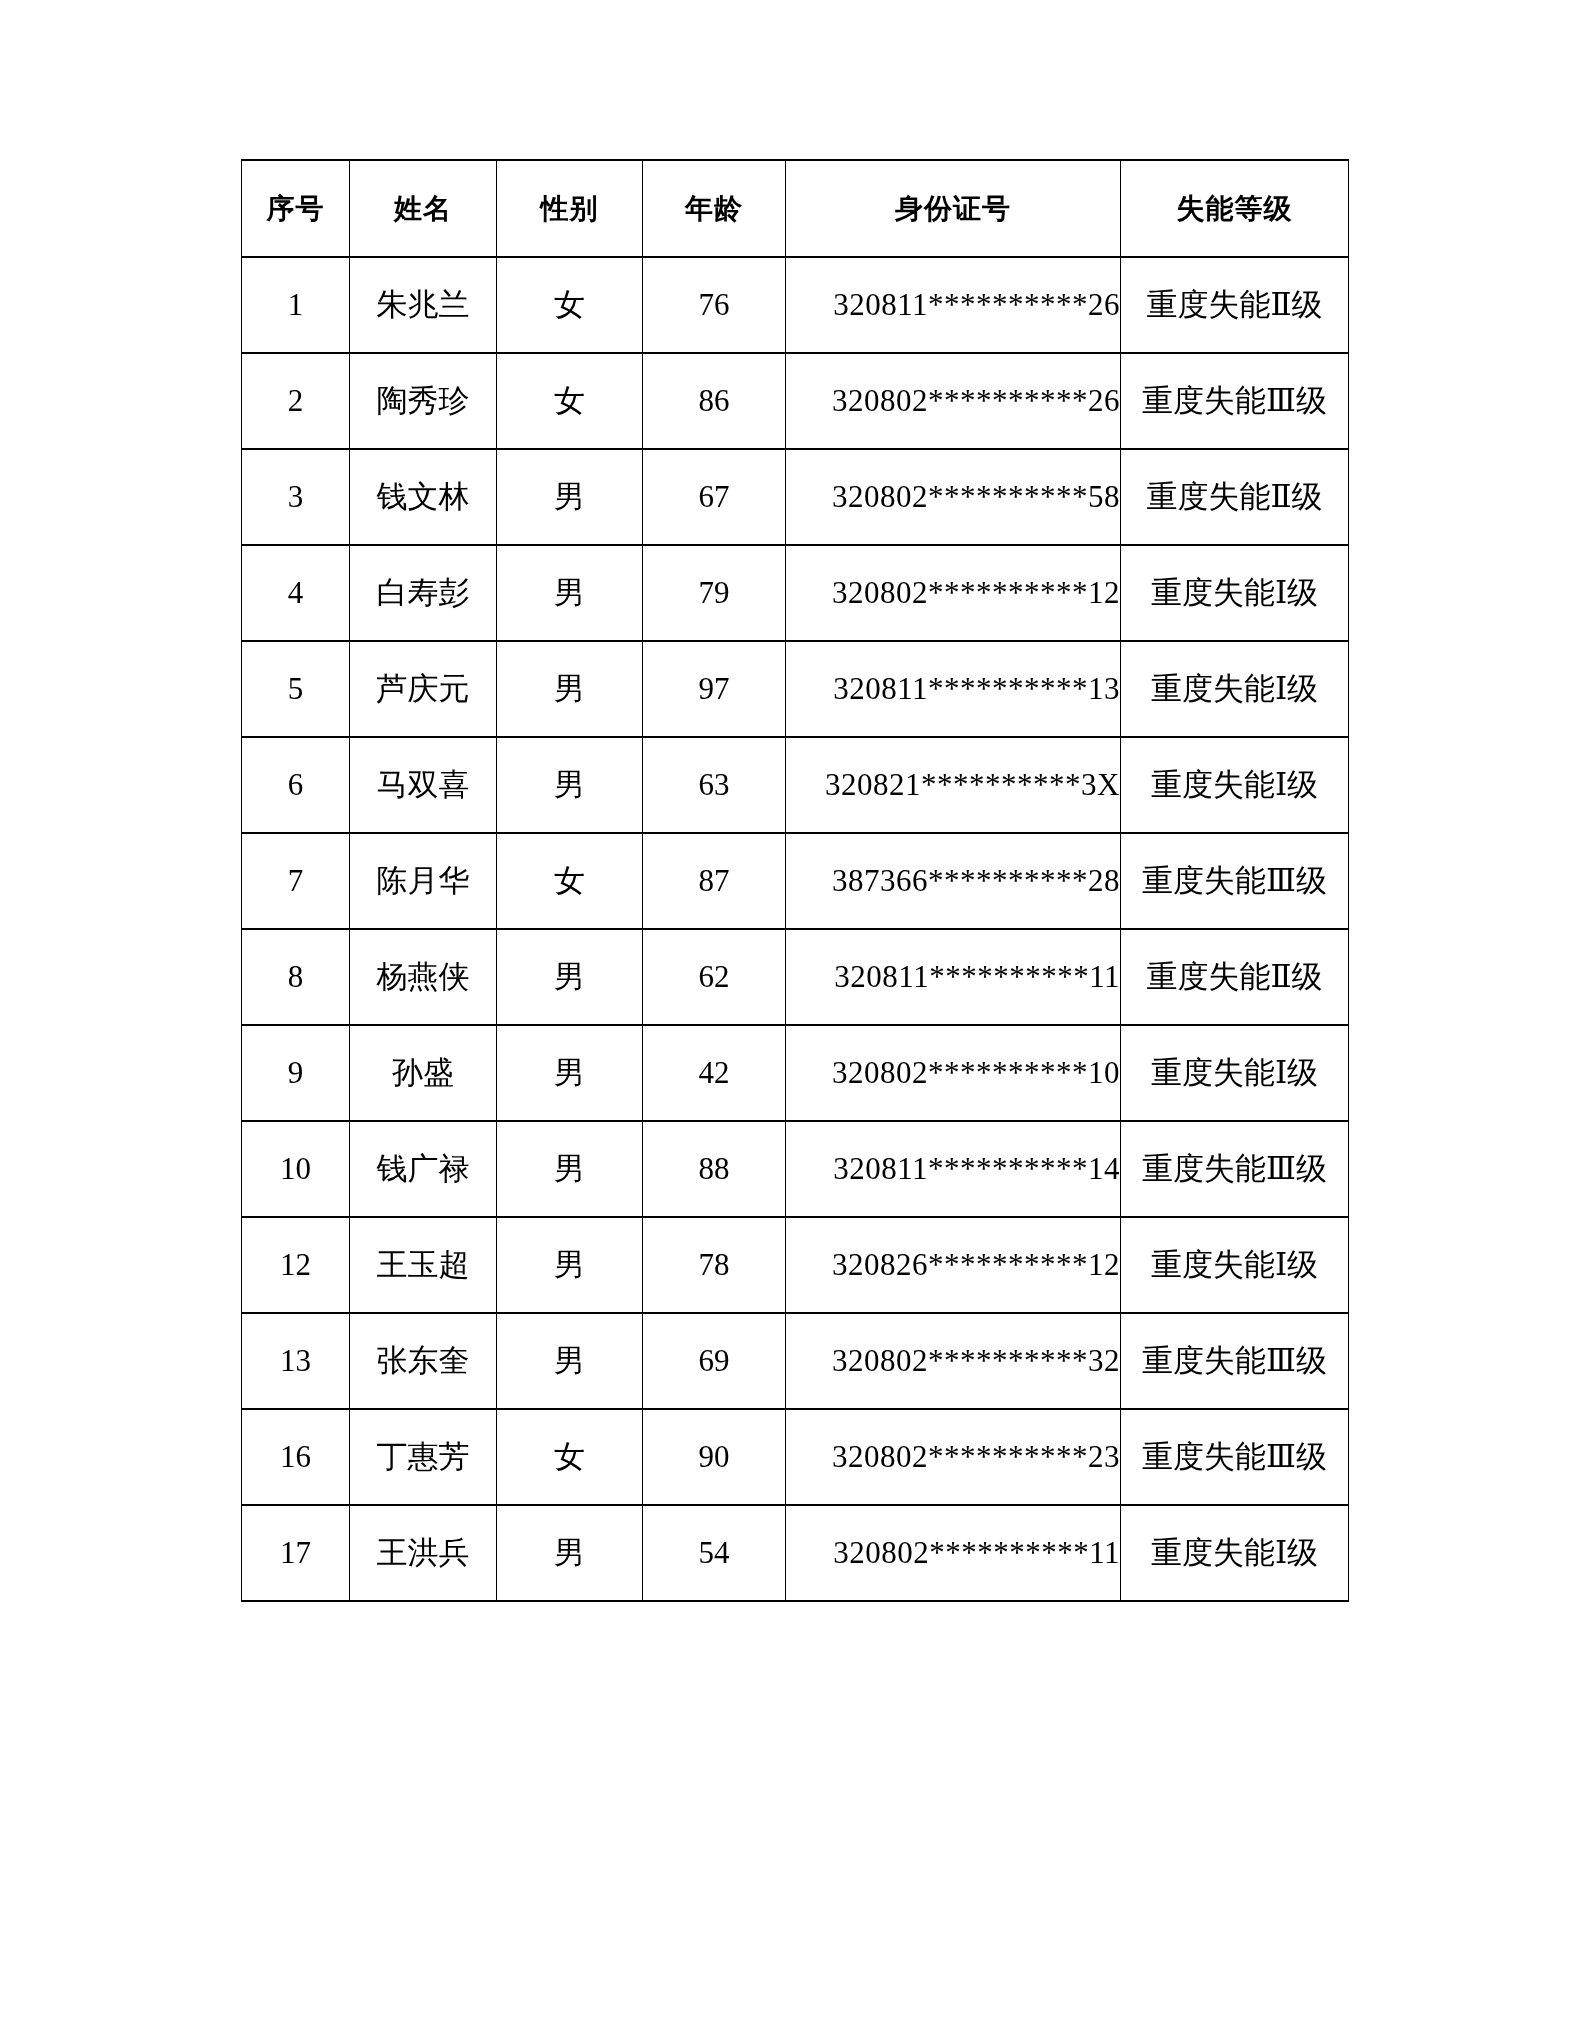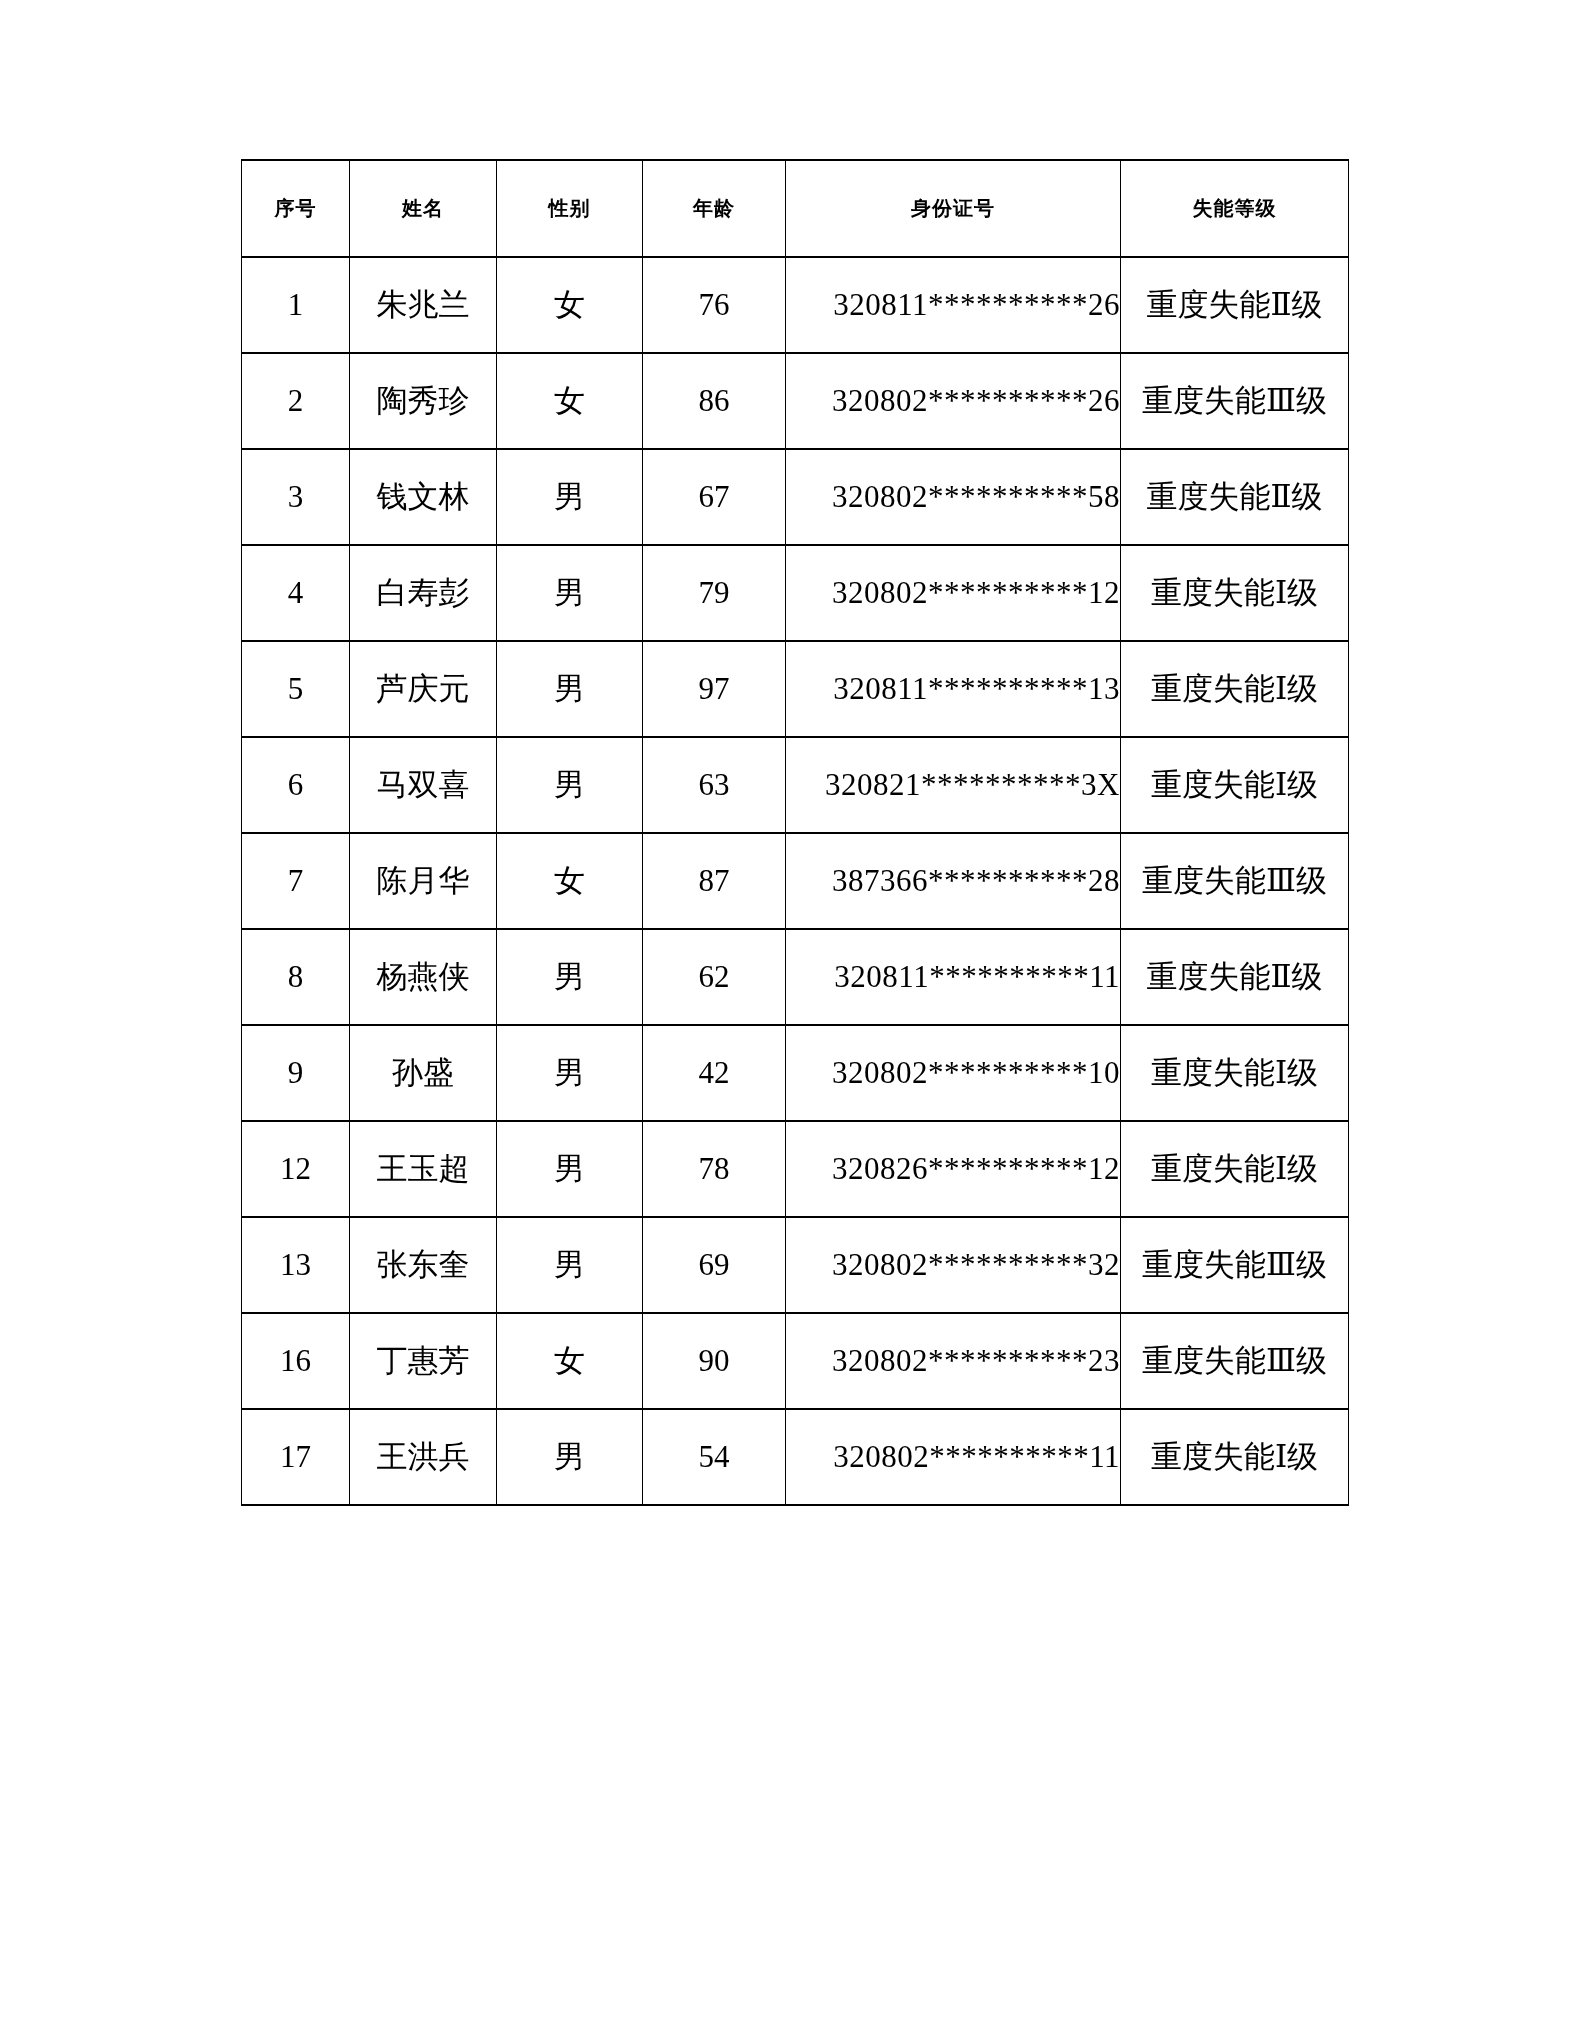--- a/index.html
+++ b/index.html
@@ -37,21 +37,21 @@
     border-top: 2px solid #000000;
     border-bottom: 2px solid #000000;
     text-align: center;
     vertical-align: middle;
     padding: 0;
     overflow: hidden;
     white-space: nowrap;
   }
   table.roster th {
     height: 95px;
-    font-size: 20px;
+    font-size: 28px;
     font-weight: bold;
     letter-spacing: 1px;
   }
   table.roster td {
     height: 94px;
     font-size: 31px;
     font-weight: normal;
   }
   table.roster td.cell-id {
     letter-spacing: 0.5px;
@@ -148,20 +148,28 @@
         </tr>
         <tr>
           <td class="cell-no">9</td>
           <td class="cell-name">孙盛</td>
           <td class="cell-gender">男</td>
           <td class="cell-age">42</td>
           <td class="cell-id">320802**********10</td>
           <td class="cell-level">重度失能Ⅰ级</td>
         </tr>
         <tr>
+          <td class="cell-no">10</td>
+          <td class="cell-name">钱广禄</td>
+          <td class="cell-gender">男</td>
+          <td class="cell-age">88</td>
+          <td class="cell-id">320811**********14</td>
+          <td class="cell-level">重度失能Ⅲ级</td>
+        </tr>
+        <tr>
           <td class="cell-no">12</td>
           <td class="cell-name">王玉超</td>
           <td class="cell-gender">男</td>
           <td class="cell-age">78</td>
           <td class="cell-id">320826**********12</td>
           <td class="cell-level">重度失能Ⅰ级</td>
         </tr>
         <tr>
           <td class="cell-no">13</td>
           <td class="cell-name">张东奎</td>

